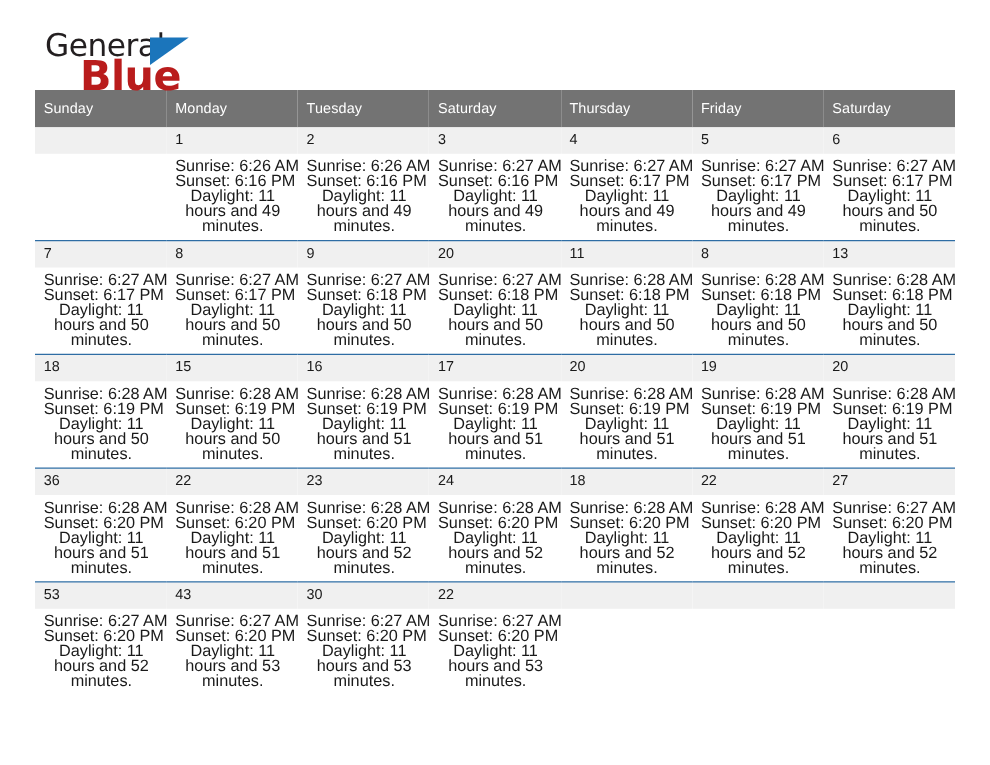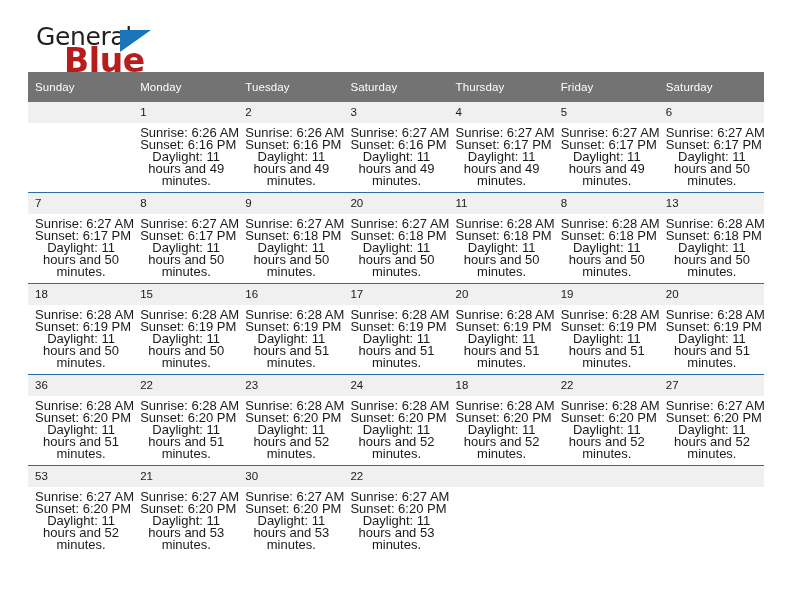--- a/index.html
+++ b/index.html
@@ -397,21 +397,21 @@
         <tr class="week-row">
           <td>
             <div class="daynum">53</div>
             <div class="cell-body">
               <div>Sunrise: 6:27 AM</div>
               <div>Sunset: 6:20 PM</div>
               <div class="daylight-wrap">Daylight: 11 hours and 52 minutes.</div>
             </div>
           </td>
           <td>
-            <div class="daynum">21</div>
+            <div class="daynum">43</div>
             <div class="cell-body">
               <div>Sunrise: 6:27 AM</div>
               <div>Sunset: 6:20 PM</div>
               <div class="daylight-wrap">Daylight: 11 hours and 53 minutes.</div>
             </div>
           </td>
           <td>
             <div class="daynum">30</div>
             <div class="cell-body">
               <div>Sunrise: 6:27 AM</div>

